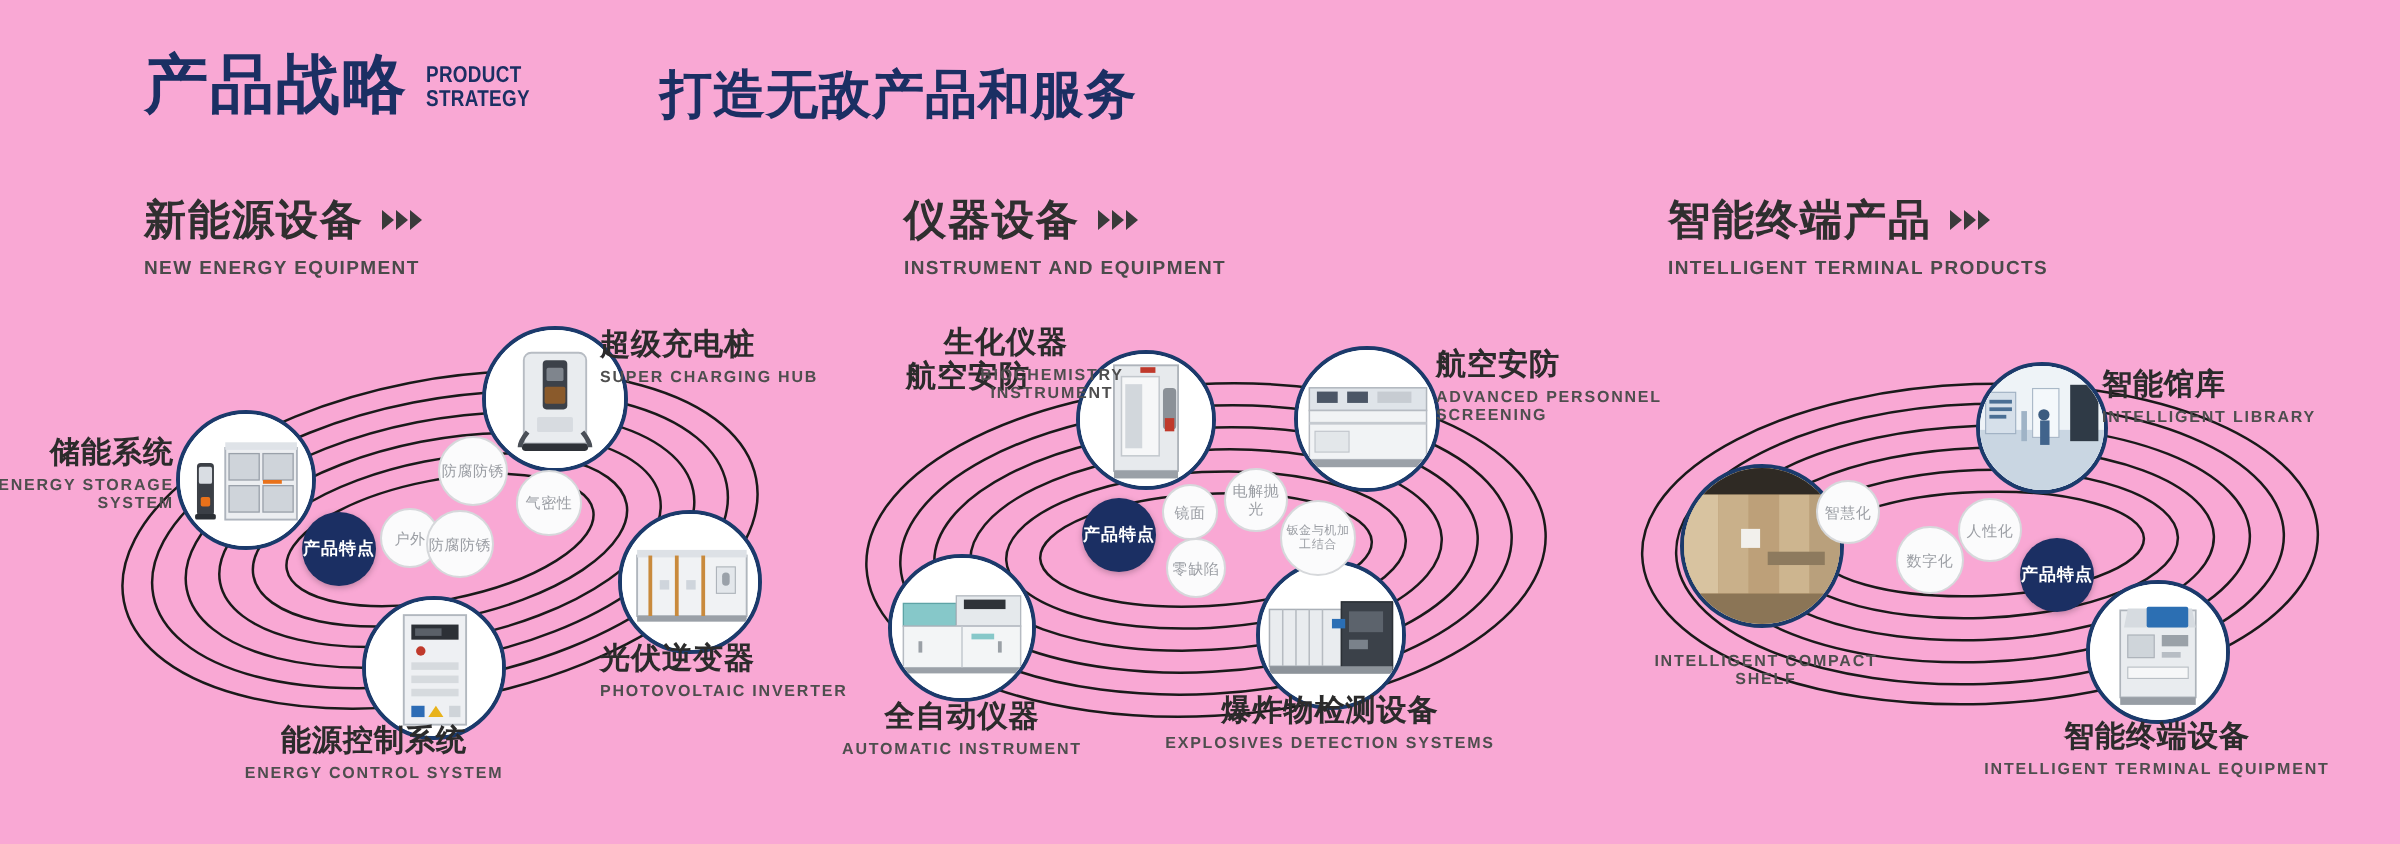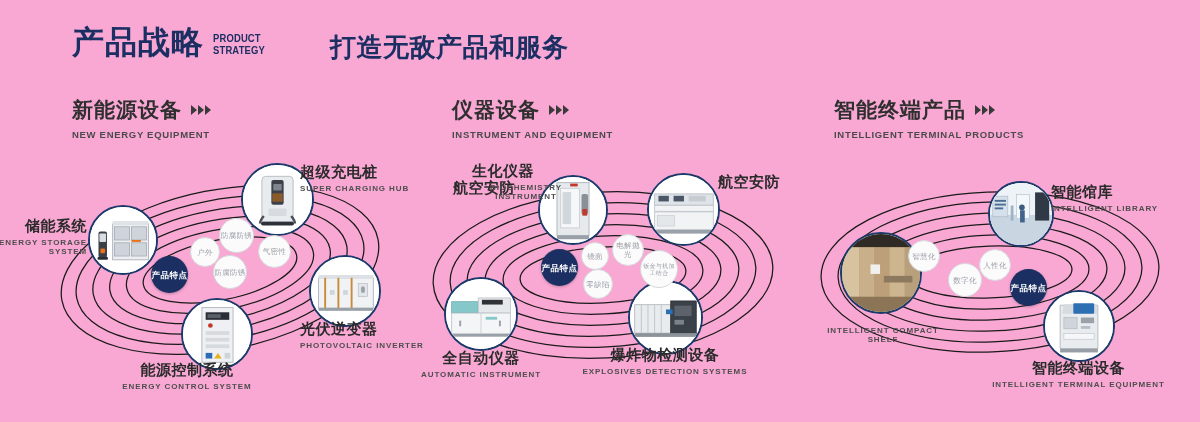--- a/index.html
+++ b/index.html
@@ -226,21 +226,21 @@
           <rect x="24" y="56" width="7" height="6" fill="#2d6cb5"></rect>
           <path d="M37 56 l4 6 h-8 z" fill="#e8b21a"></path>
           <rect x="44" y="56" width="6" height="6" fill="#cfd4d9"></rect>
         </svg>
       </div>
     </div>
 
     <div class="feat center" style="left:151px; top:106px; width:37px; height:37px;">
       <span>产品特点</span>
     </div>
-    <div class="feat" style="left:190px; top:87px; width:30px; height:30px;">
+    <div class="feat" style="left:190px; top:104px; width:30px; height:30px;">
       <span>户外</span>
     </div>
     <div class="feat" style="left:219px; top:68px; width:35px; height:35px;">
       <span>防腐防锈</span>
     </div>
     <div class="feat" style="left:258px; top:85px; width:33px; height:33px;">
       <span>气密性</span>
     </div>
     <div class="feat" style="left:213px; top:105px; width:34px; height:34px;">
       <span>防腐防锈</span>
@@ -370,20 +370,21 @@
       <div class="cn">航空安防</div>
     </div>
 
     <div class="lab l" style="left:72px; top:12px; width:130px;">
       <div class="cn">生化仪器</div>
       <div class="en" style="text-align:center; width:108px;">BIOCHEMISTRY<br>INSTRUMENT</div>
     </div>
 
     <div class="lab l" style="left:318px; top:23px; width:170px;">
       <div class="cn">航空安防</div>
+      <div class="en">ADVANCED PERSONNEL<br>SCREENING</div>
     </div>
 
     <div class="lab c" style="left:175px; top:196px; width:180px;">
       <div class="cn">爆炸物检测设备</div>
       <div class="en">EXPLOSIVES DETECTION SYSTEMS</div>
     </div>
 
     <div class="lab c" style="left:0px; top:199px; width:162px;">
       <div class="cn">全自动仪器</div>
       <div class="en">AUTOMATIC INSTRUMENT</div>

